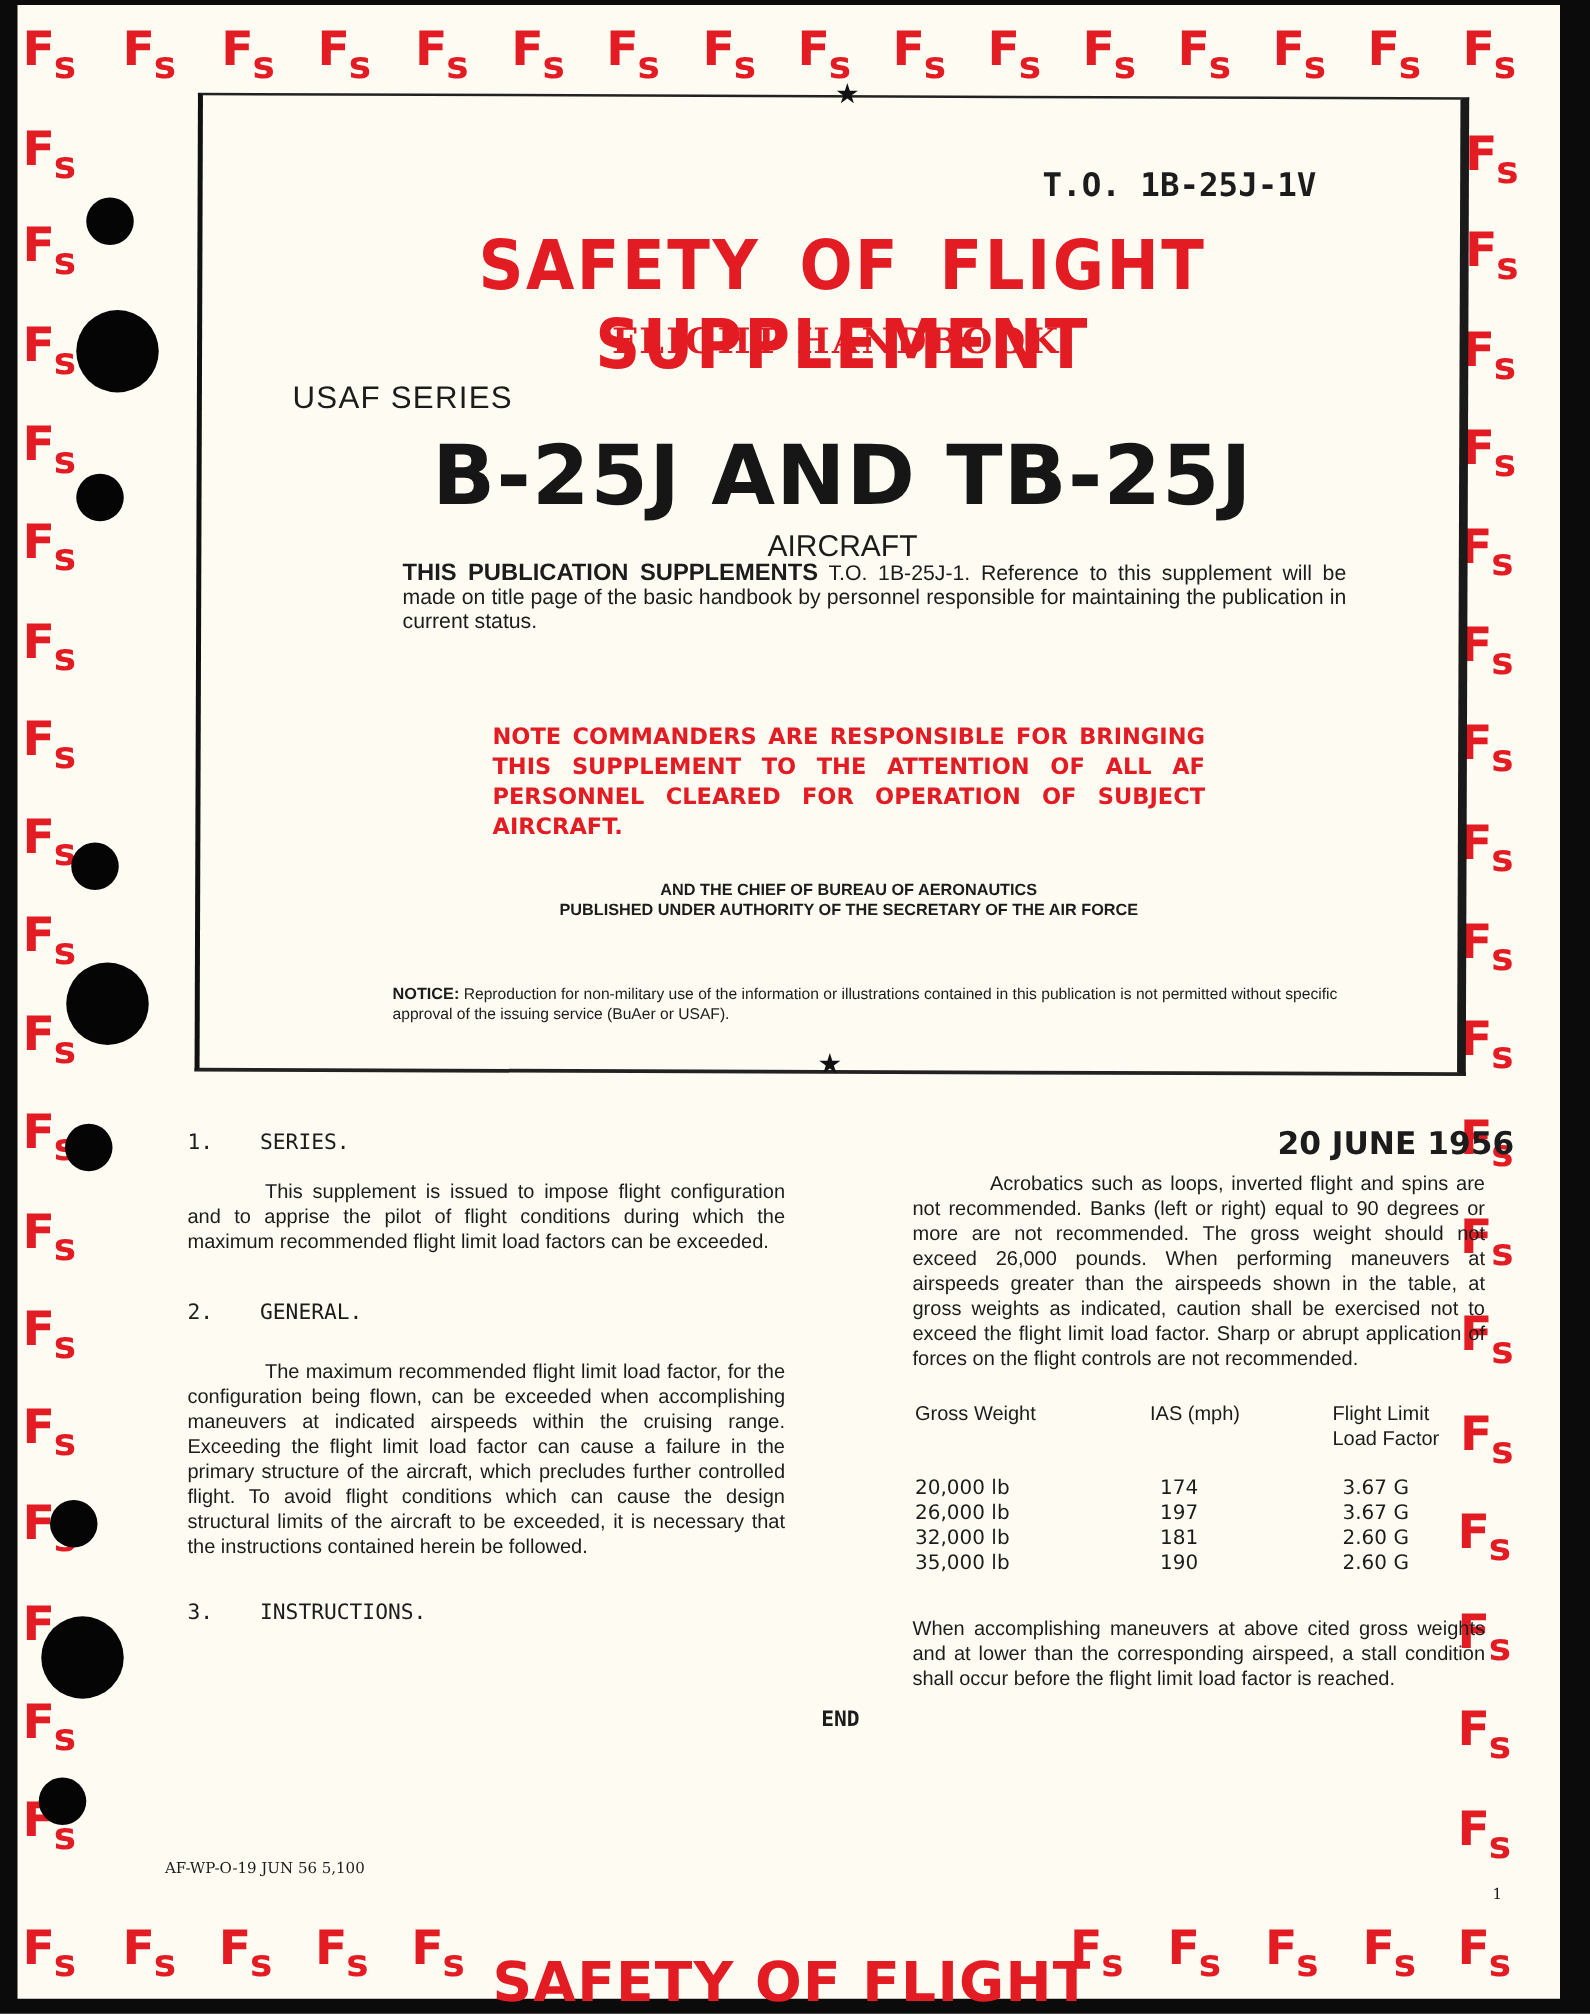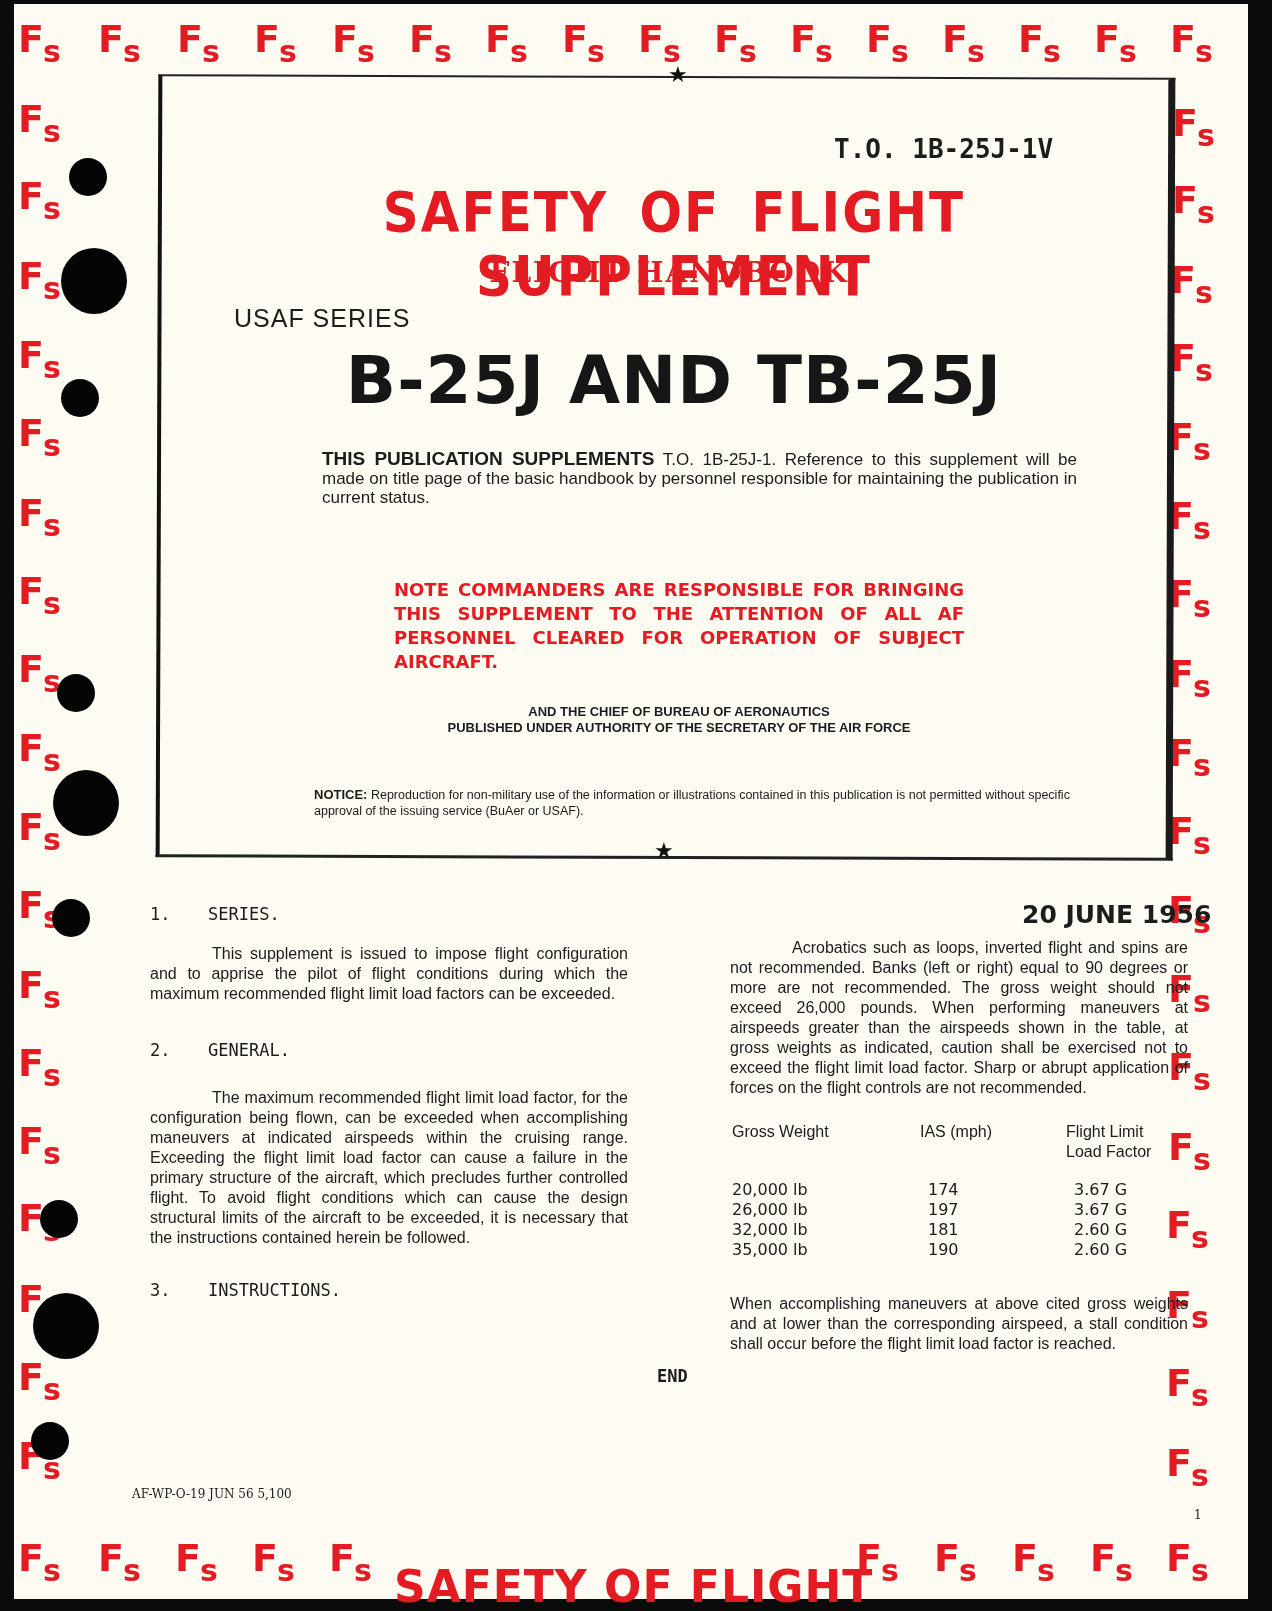--- a/index.html
+++ b/index.html
@@ -133,20 +133,21 @@
 
   <div class="frame"></div>
   <span class="star" style="left:654px;top:58px">★</span>
   <span class="star" style="left:640px;top:834px">★</span>
 
   <div class="to-num">T.O. 1B-25J-1V</div>
   <div class="title-main">SAFETY OF FLIGHT SUPPLEMENT</div>
   <div class="title-sub">FLIGHT HANDBOOK</div>
   <div class="series">USAF SERIES</div>
   <div class="aircraft-title">B-25J AND TB-25J</div>
+  <div class="aircraft-label">AIRCRAFT</div>
 
   <div class="supp-text">
     <b>THIS PUBLICATION SUPPLEMENTS</b>
     <span>T.O. 1B-25J-1. Reference to this supplement will be made on title page of the basic handbook by personnel responsible for maintaining the publication in current status.</span>
   </div>
 
   <div class="note">NOTE COMMANDERS ARE RESPONSIBLE FOR BRINGING THIS SUPPLEMENT TO THE ATTENTION OF ALL AF PERSONNEL CLEARED FOR OPERATION OF SUBJECT AIRCRAFT.</div>
 
   <div class="authority">
     <div>AND THE CHIEF OF BUREAU OF AERONAUTICS</div>

